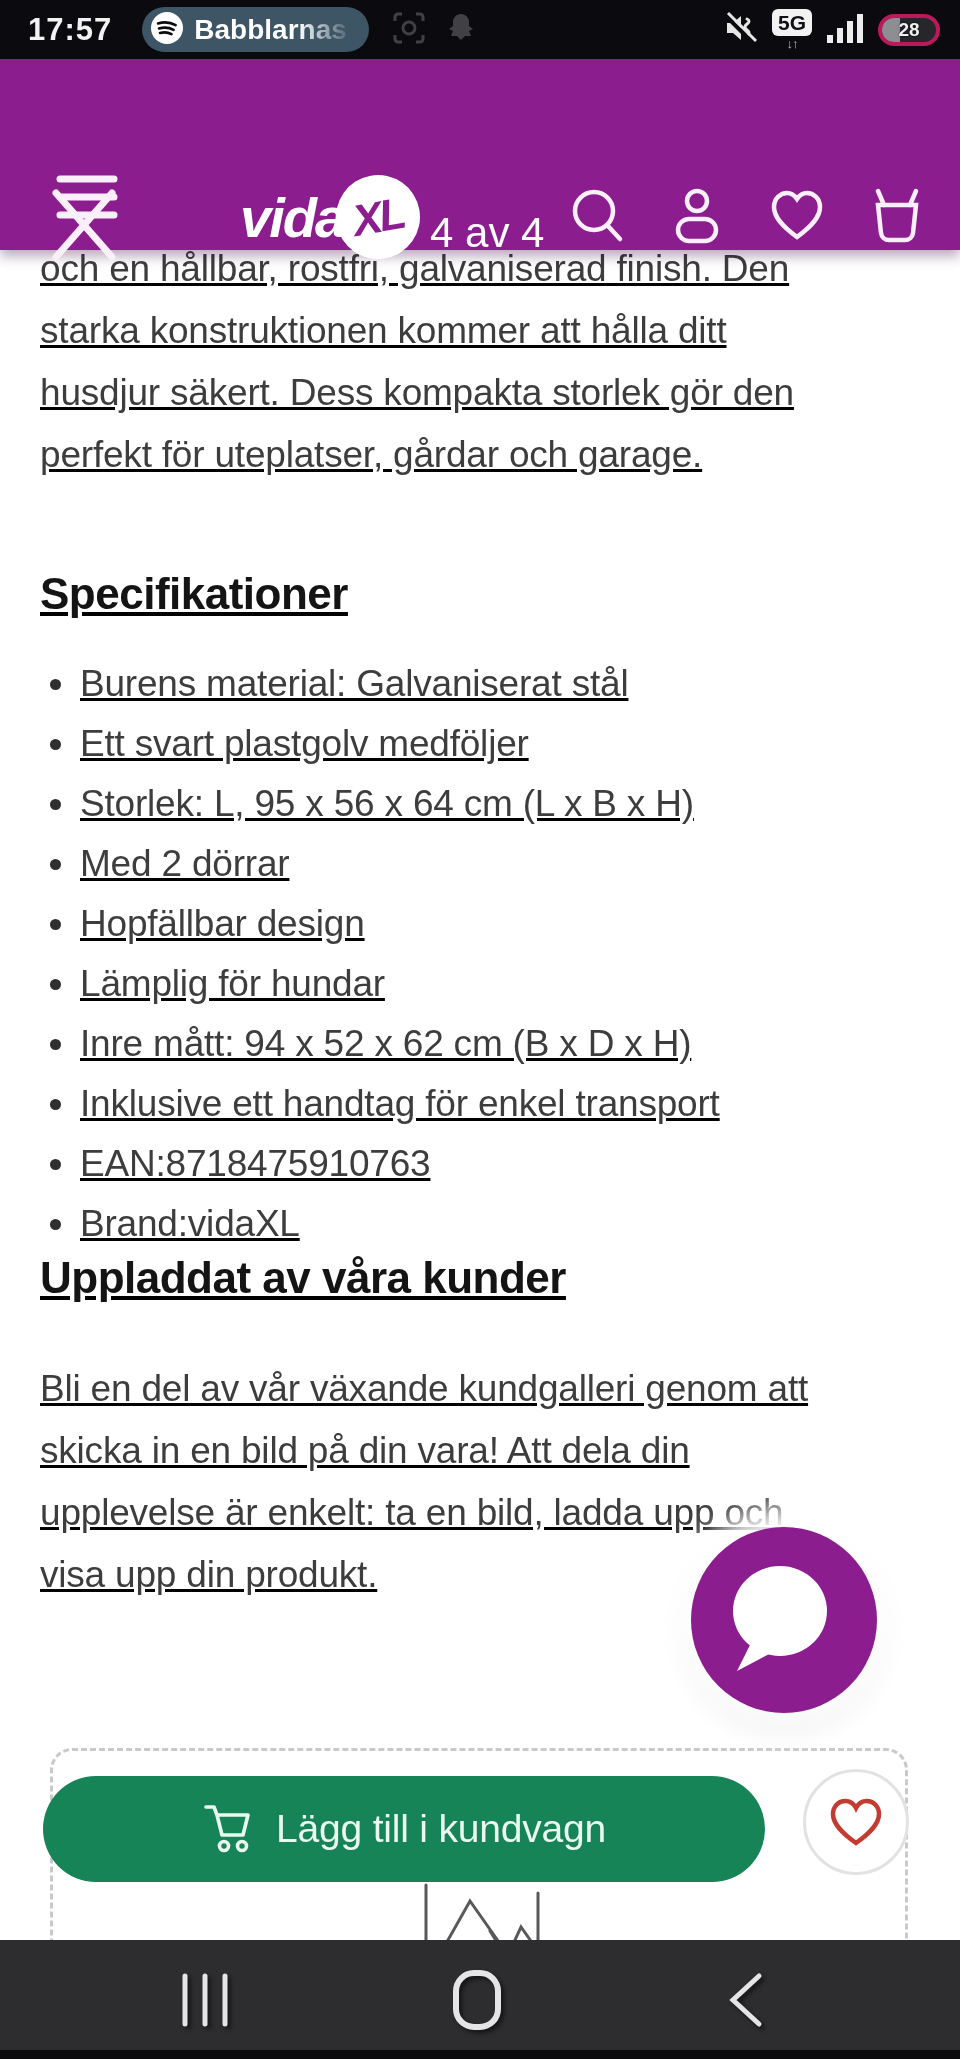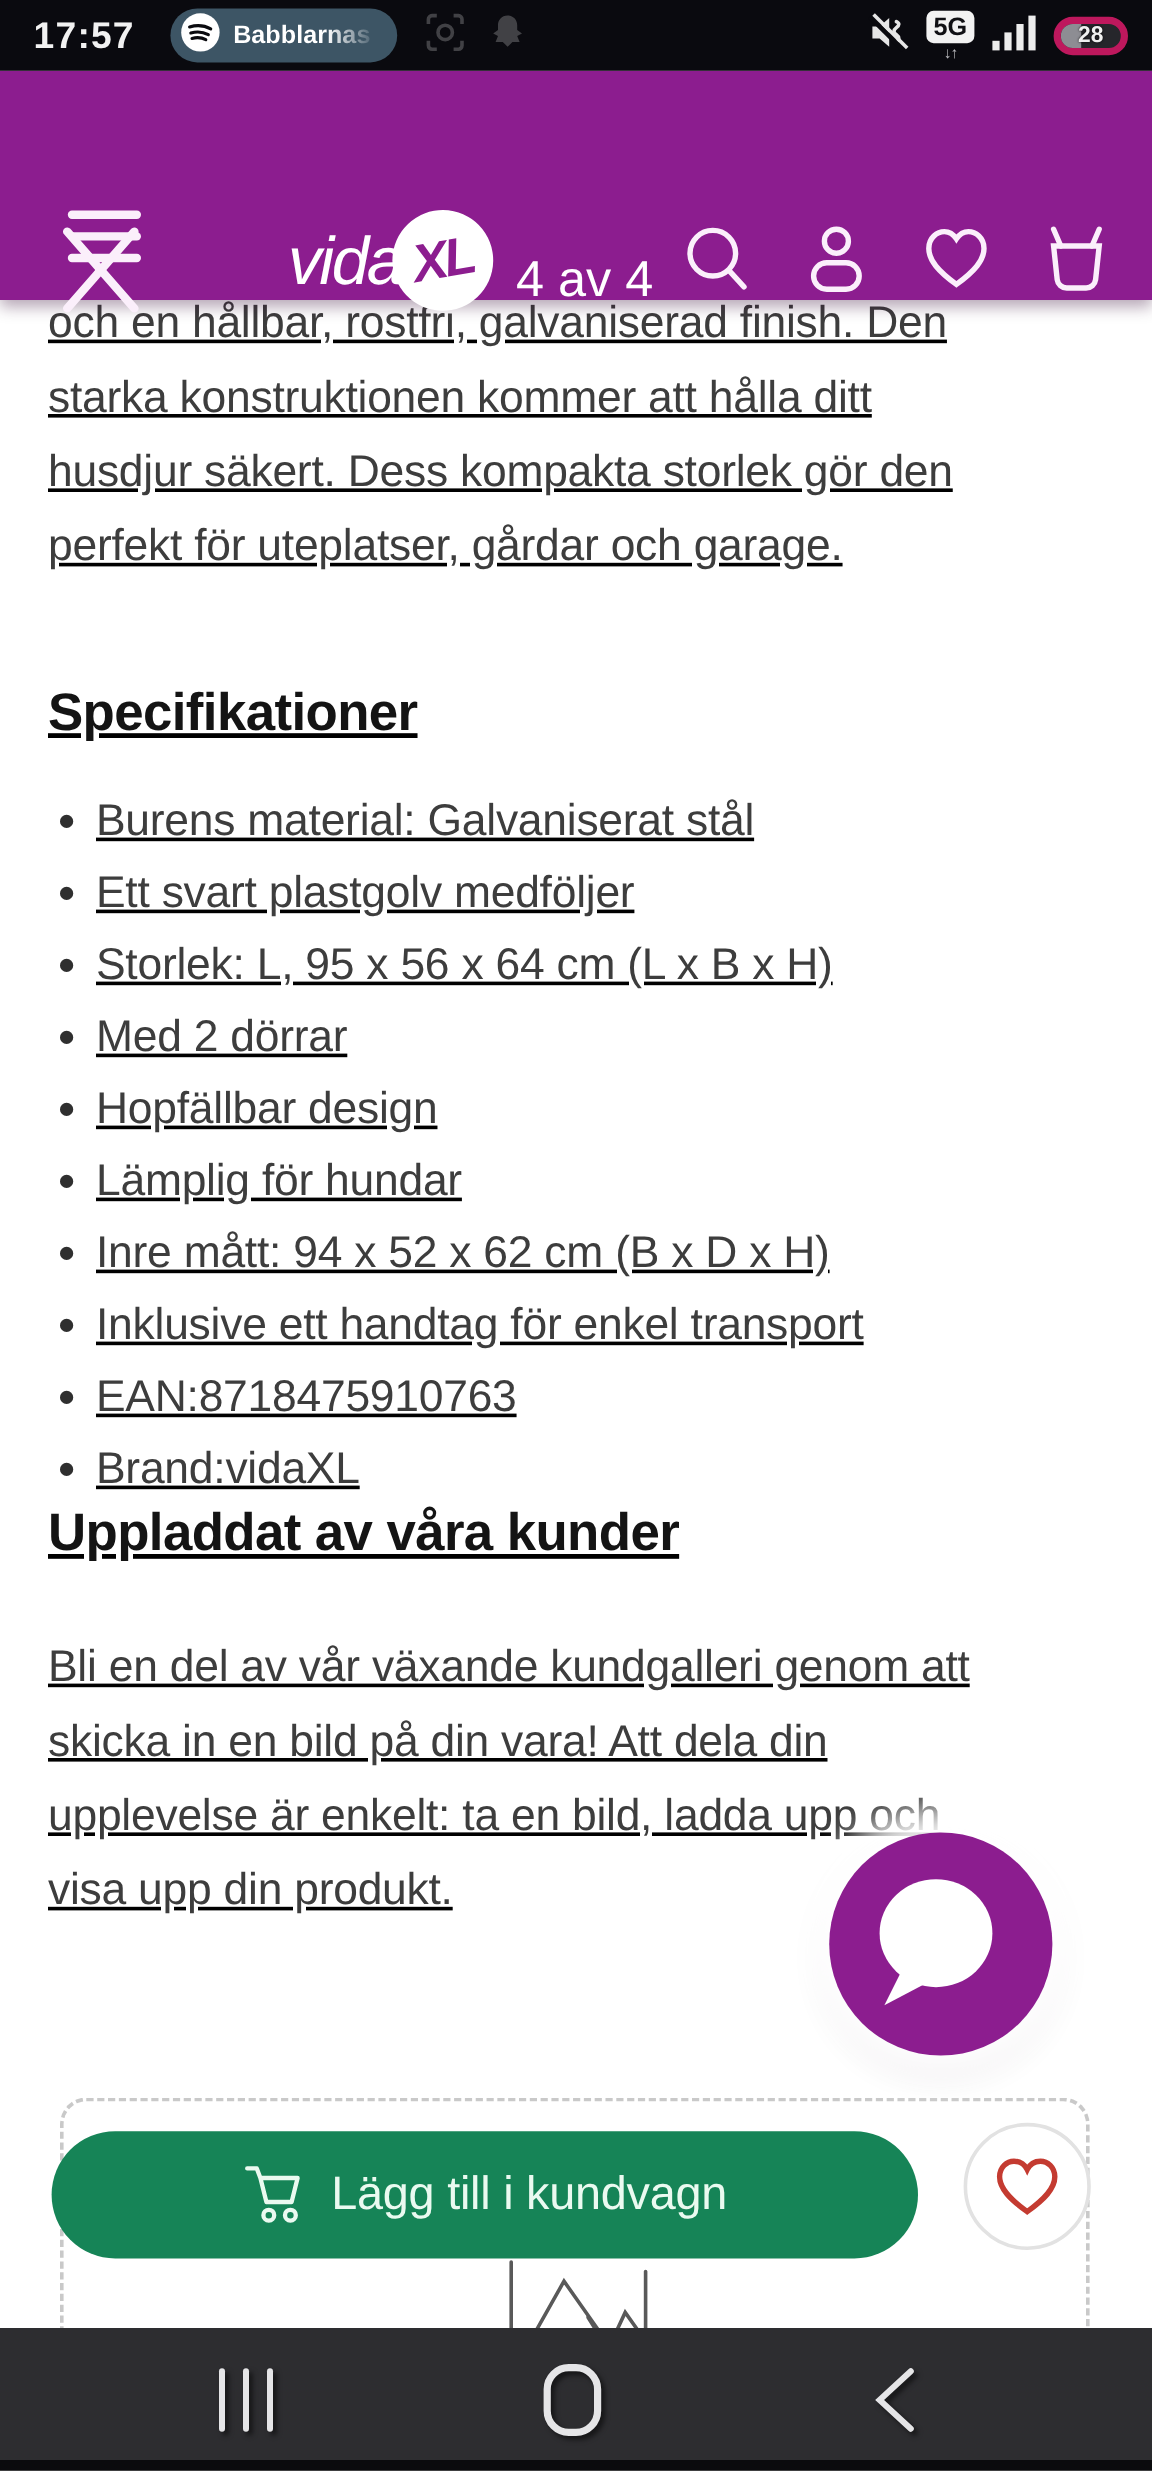--- a/index.html
+++ b/index.html
@@ -5,41 +5,41 @@
   html,body{margin:0;padding:0;background:#000;}
   .screen{position:relative;width:960px;height:2059px;background:#ffffff;overflow:hidden;
           font-family:"Liberation Sans",sans-serif;}
 
   
   .statusbar{position:absolute;top:0;left:0;width:100%;height:59px;background:#0a0a0f;
              display:flex;align-items:center;padding:0 20px;box-sizing:border-box;z-index:40;color:#fff;}
   .sb-time{font-size:31px;font-weight:700;letter-spacing:1px;color:#f2f2f2;margin-left:8px;}
   .sb-pill{margin-left:30px;height:45px;background:#3d5565;border-radius:23px;display:flex;
            align-items:center;padding:0 22px 0 8px;gap:10px;}
-  .sb-pill-label{font-size:21px;font-weight:700;
+  .sb-pill-label{font-size:28px;font-weight:700;
      background:linear-gradient(90deg,#ffffff 68%,rgba(255,255,255,0.12));
      -webkit-background-clip:text;background-clip:text;color:transparent;}
   .sb-faint{display:flex;gap:16px;margin-left:22px;opacity:0.28;}
   .sb-right{margin-left:auto;display:flex;align-items:center;gap:13px;}
   .sb-5g{display:flex;flex-direction:column;align-items:center;line-height:1;}
   .sb-5g-badge{background:#f2f2f2;color:#101014;font-weight:800;font-size:21px;
                padding:3px 6px;border-radius:6px;}
   .sb-5g-arrows{font-size:13px;color:#b9b9bd;margin-top:1px;letter-spacing:-1px;}
   .battery{position:relative;width:62px;height:32px;border-radius:16px;background:#26262b;
-           border:6px solid #be185d;box-sizing:border-box;overflow:hidden;}
+           border:4px solid #be185d;box-sizing:border-box;overflow:hidden;}
   .battery-fill{position:absolute;left:0;top:0;bottom:0;width:34%;background:#8d8d93;}
   .battery-num{position:absolute;inset:0;display:flex;align-items:center;justify-content:center;
                font-size:19px;font-weight:700;color:#f0f0f0;text-shadow:0 0 2px #000;}
 
   
   .header{position:absolute;top:59px;left:0;width:100%;height:191px;background:#8C1D8F;z-index:30;
           box-shadow:0 6px 12px rgba(45,0,45,0.35);}
   .menu-btn{position:absolute;left:48px;top:112px;width:72px;height:92px;}
   .logo{position:absolute;left:240px;top:116px;display:flex;align-items:center;}
-  .logo-vida{font-size:56px;font-weight:400;font-style:italic;color:#ffffff;letter-spacing:-2px;}
+  .logo-vida{font-size:56px;font-weight:700;font-style:italic;color:#ffffff;letter-spacing:-2px;}
   .logo-circle{width:84px;height:84px;border-radius:50%;background:#ffffff;color:#8C1D8F;
                display:flex;align-items:center;justify-content:center;font-weight:800;
                font-style:italic;font-size:44px;margin-left:-8px;transform:rotate(-10deg);
                letter-spacing:-3px;}
   .find-counter{position:absolute;left:430px;top:150px;font-size:42px;color:#ffffff;}
   .header-icons{position:absolute;right:34px;top:126px;display:flex;gap:42px;align-items:center;}
   .hicon{width:58px;height:62px;display:flex;align-items:center;justify-content:center;}
 
   
   .content{position:absolute;top:250px;left:0;width:100%;padding:0 40px;box-sizing:border-box;z-index:1;text-decoration:underline;}

